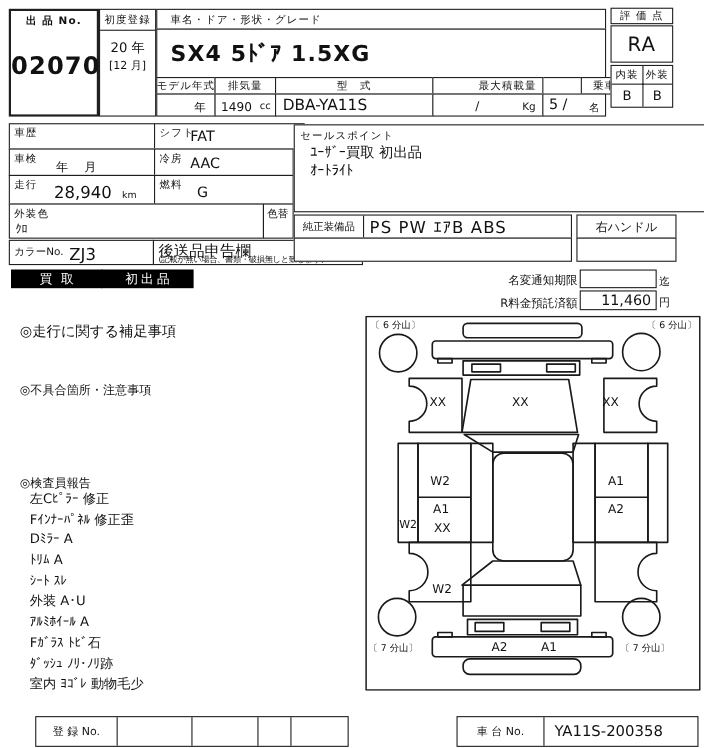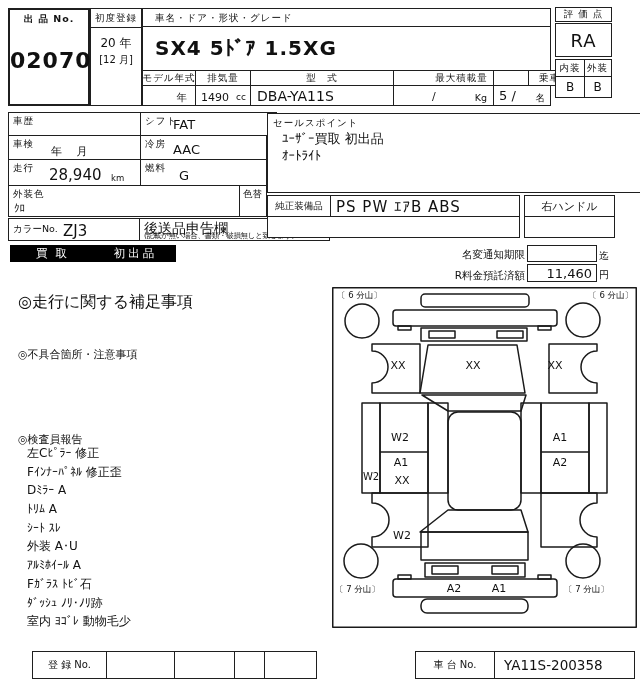--- a/index.html
+++ b/index.html
@@ -138,21 +138,21 @@
   <div class="abs rt" style="left:363px;top:248px;width:162px;font-size:10.5px;">名変通知期限</div>
   <div class="bx" style="left:527px;top:245px;width:70px;height:17px;"></div>
   <div class="abs" style="left:599px;top:249px;font-size:10px;">迄</div>
 
   <div class="abs rt" style="left:363px;top:269px;width:162px;font-size:10.5px;">R料金預託済額</div>
   <div class="bx" style="left:527px;top:264px;width:70px;height:18px;">
     <div class="abs" style="right:4px;top:1px;font-size:13px;">11,460</div>
   </div>
   <div class="abs" style="left:599px;top:268px;font-size:10px;">円</div>
 
-  <div class="abs" style="left:18px;top:292px;font-size:16px;">◎走行に関する補足事項</div>
+  <div class="abs" style="left:18px;top:292px;font-size:13px;">◎走行に関する補足事項</div>
   <div class="abs" style="left:18px;top:347px;font-size:11px;">◎不具合箇所・注意事項</div>
   <div class="abs" style="left:18px;top:432px;font-size:11px;">◎検査員報告</div>
   <div class="abs notes" style="left:27px;top:444px;font-size:12px;">
     <div>左Cﾋﾟﾗｰ 修正</div>
     <div>Fｲﾝﾅｰﾊﾟﾈﾙ 修正歪</div>
     <div>Dﾐﾗｰ A</div>
     <div>ﾄﾘﾑ A</div>
     <div>ｼｰﾄ ｽﾚ</div>
     <div>外装 A･U</div>
     <div>ｱﾙﾐﾎｲｰﾙ A</div>

